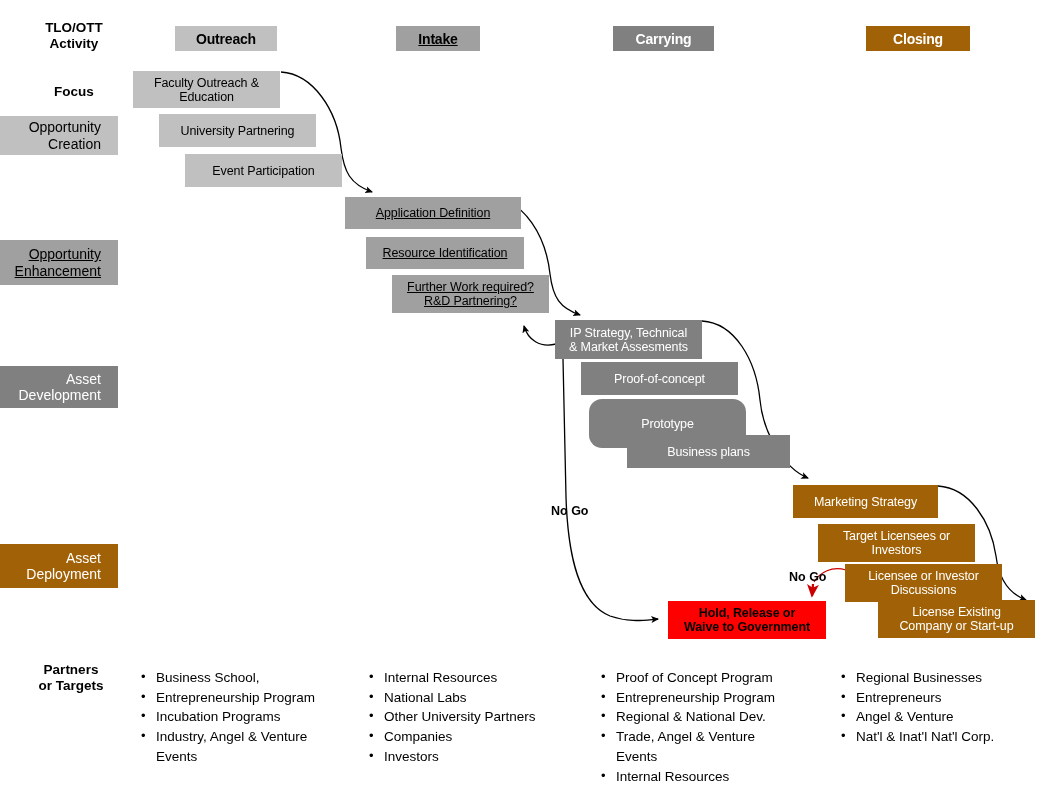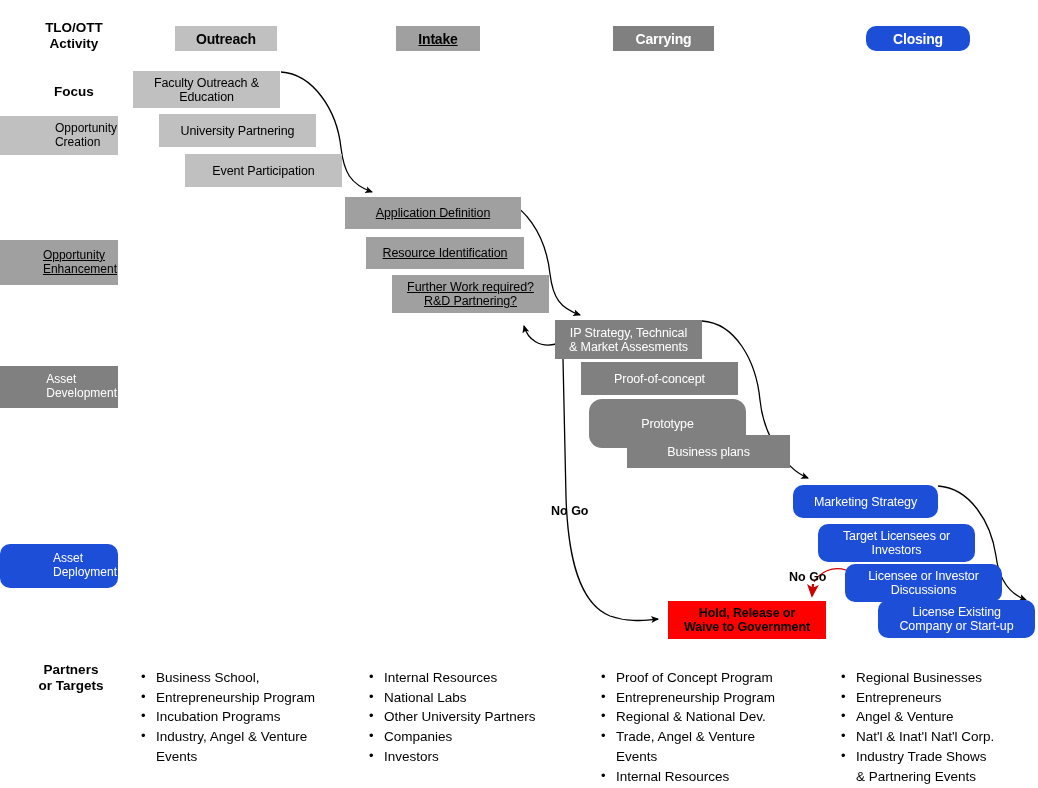--- a/index.html
+++ b/index.html
@@ -30,21 +30,21 @@
     line-height: 1.12;
     font-size: 12.5px;
     letter-spacing: -0.1px;
     white-space: pre-line;
     padding: 1px 3px;
   }
   
   .tone-1 { background: #c0c0c0; color: #000000; }
   .tone-2 { background: #a0a0a0; color: #000000; text-decoration: underline; }
   .tone-3 { background: #808080; color: #ffffff; }
-  .tone-4 { background: #1d4ed8; color: #ffffff; border-radius: 10px; }
+  .tone-4 { background: #a16207; color: #ffffff; }
   .tone-red { background: #ff0000; color: #000000; font-weight: bold; }
 
   
   .stage-chip {
     position: absolute;
     box-sizing: border-box;
     display: flex;
     align-items: center;
     justify-content: center;
     font-size: 14px;
@@ -52,22 +52,23 @@
     letter-spacing: -0.2px;
   }
 
   
   .focus-band {
     position: absolute;
     box-sizing: border-box;
     display: flex;
     align-items: center;
     justify-content: flex-end;
-    padding-right: 1px;
-    font-size: 12px;
+    text-align: right;
+    padding-right: 17px;
+    font-size: 14px;
     line-height: 1.15;
     white-space: pre-line;
   }
 
   
   .label-bold {
     position: absolute;
     font-weight: bold;
     font-size: 13.5px;
     text-align: center;
@@ -226,19 +227,17 @@
 Events</li>
           <li>Internal Resources</li>
         </ul>
       </div>
       <div class="partner-col" style="left: 830px; top: 660px;">
         <ul>
           <li>Regional Businesses</li>
           <li>Entrepreneurs</li>
           <li>Angel &amp; Venture</li>
           <li>Nat'l &amp; Inat'l Nat'l Corp.</li>
-          <li>Industry Trade Shows
-&amp; Partnering Events</li>
         </ul>
       </div>
     </div>
 
 </div>
 
 </body></html>

